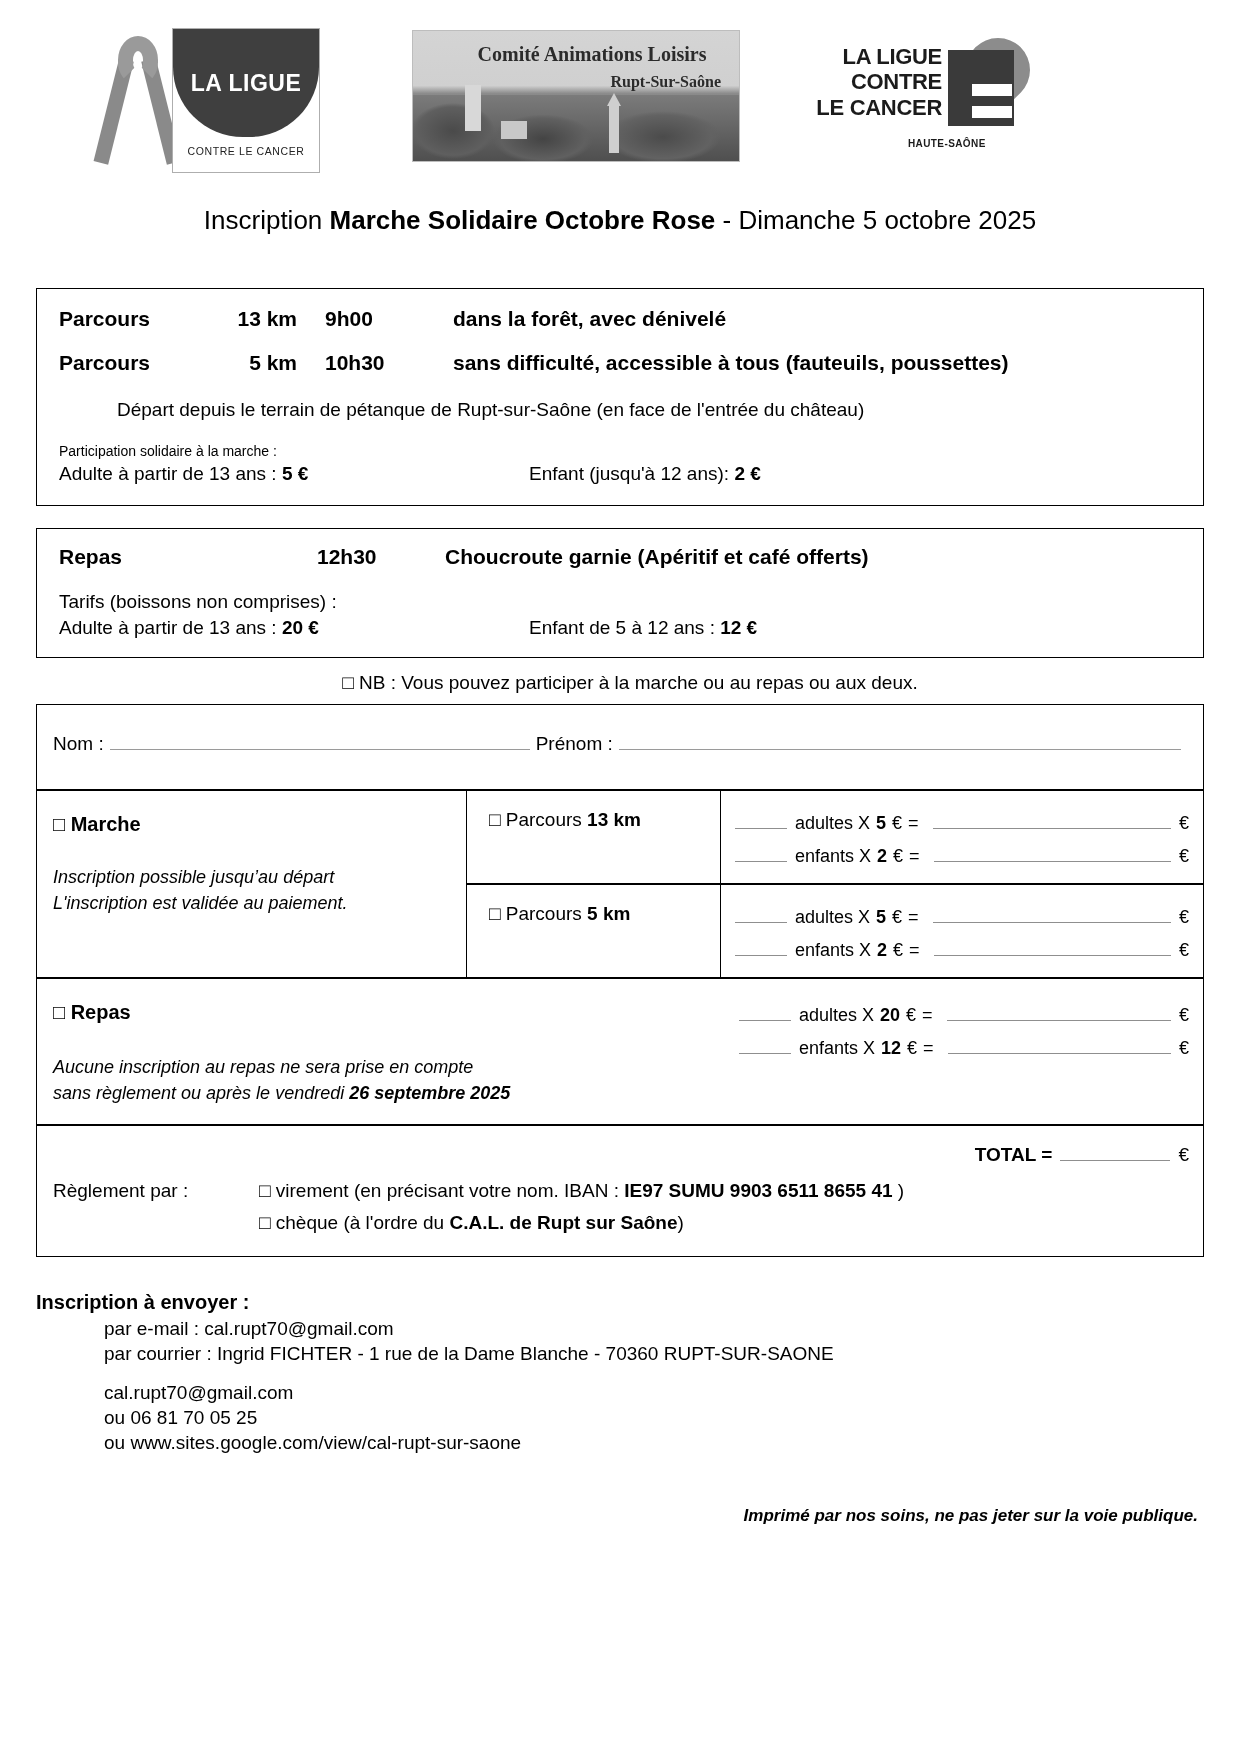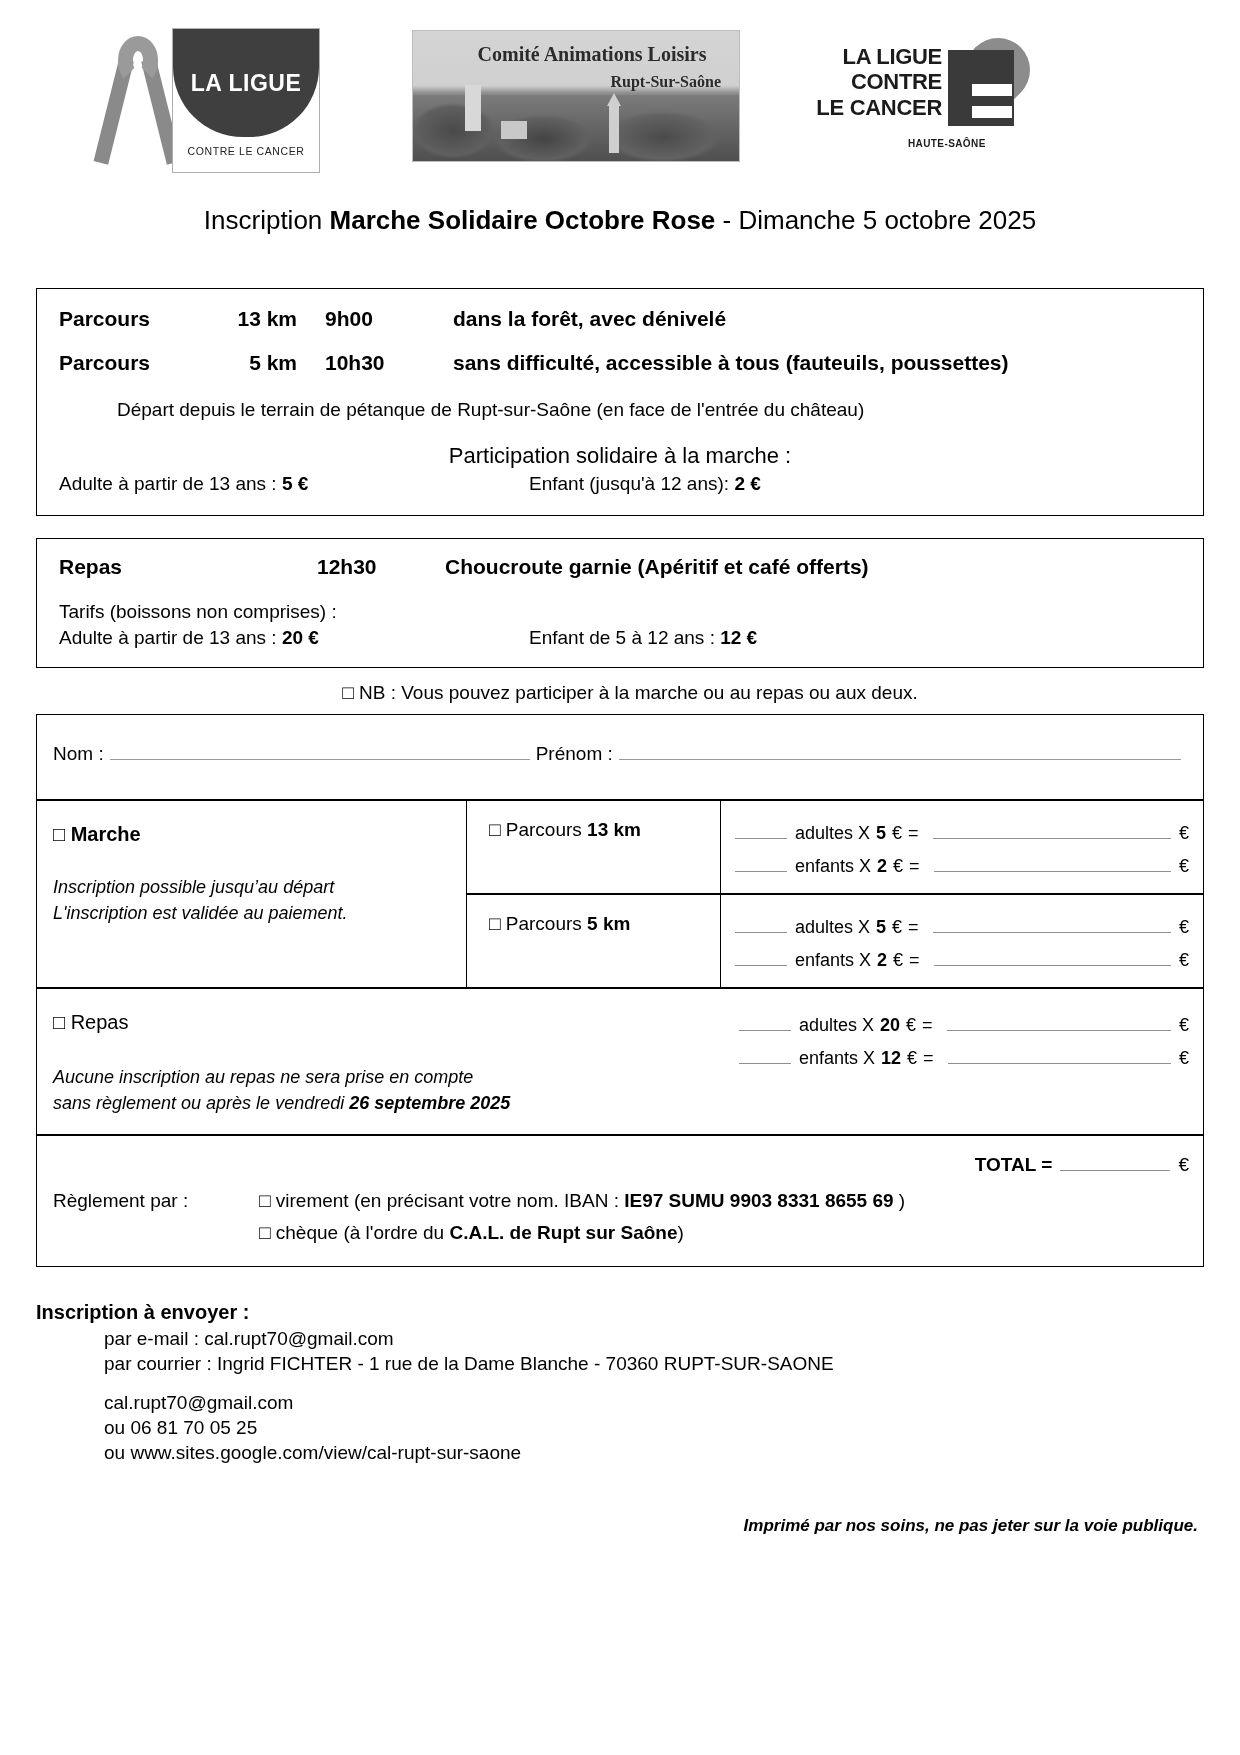--- a/index.html
+++ b/index.html
@@ -270,23 +270,22 @@
   .pline .c2 { width: 118px; text-align: right; padding-right: 28px; box-sizing: border-box;}
   .pline .c3 { width: 128px; }
   .pline .c4 { flex: 1; }
 
   .depart {
     font-size: 19px;
     margin-top: 24px;
     padding-left: 58px;
   }
   .partic {
-    font-size: 22px;
+    font-size: 14px;
     margin-top: 22px;
-    text-align: center;
   }
   .fee-row {
     display: flex;
     font-size: 19px;
     margin-top: 4px;
   }
   .fee-row .fa { width: 470px; }
   .fee-row b { font-weight: bold; }
 
   .rline {
@@ -394,21 +393,21 @@
   }
   .calc .word { margin-right: 6px; }
   .calc b { font-weight: bold; }
 
   .repas-sec { display: flex; }
   .repas-left {
     width: 688px;
     box-sizing: border-box;
     padding: 22px 16px 18px 16px;
   }
-  .repas-title { font-size: 20px; font-weight: normal; margin-bottom: 30px; }
+  .repas-title { font-size: 20px; font-weight: bold; margin-bottom: 30px; }
   .repas-right {
     flex: 1;
     padding: 26px 14px 16px 14px;
     box-sizing: border-box;
   }
 
   .total-sec { padding: 0; }
   .total-row {
     display: flex;
     justify-content: flex-end;
@@ -677,21 +676,21 @@
       <div class="total-row">
         <span class="tlabel">TOTAL =</span>
         <span class="total-blank"></span>
         <span>€</span>
       </div>
 
       <div class="pay-wrap">
         <div class="pay-label">Règlement par :</div>
         <div class="pay-opts">
           <div class="pay-opt">
-            <span class="chk">□</span><span> virement (en précisant votre nom. IBAN : </span><b>IE97 SUMU 9903 8331 8655 69</b><span> )</span>
+            <span class="chk">□</span><span> virement (en précisant votre nom. IBAN : </span><b>IE97 SUMU 9903 6511 8655 41</b><span> )</span>
           </div>
           <div class="pay-opt">
             <span class="chk">□</span><span> chèque (à l'ordre du </span><b>C.A.L. de Rupt sur Saône</b><span>)</span>
           </div>
         </div>
       </div>
     </div>
 
   </div>
 

